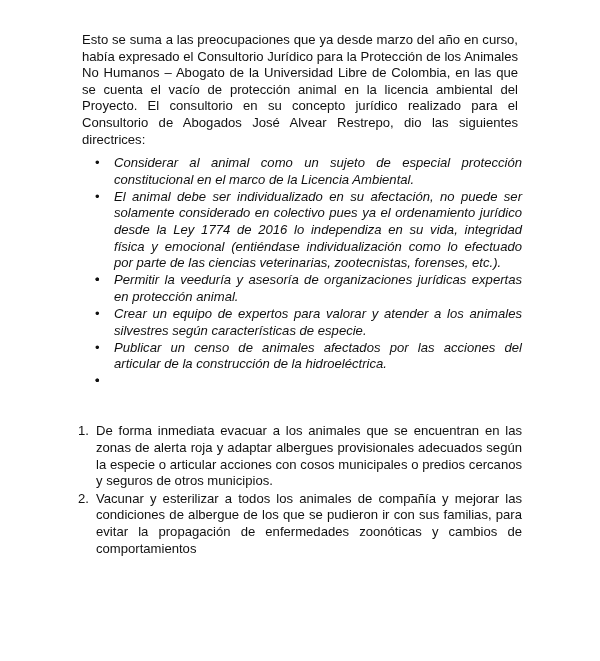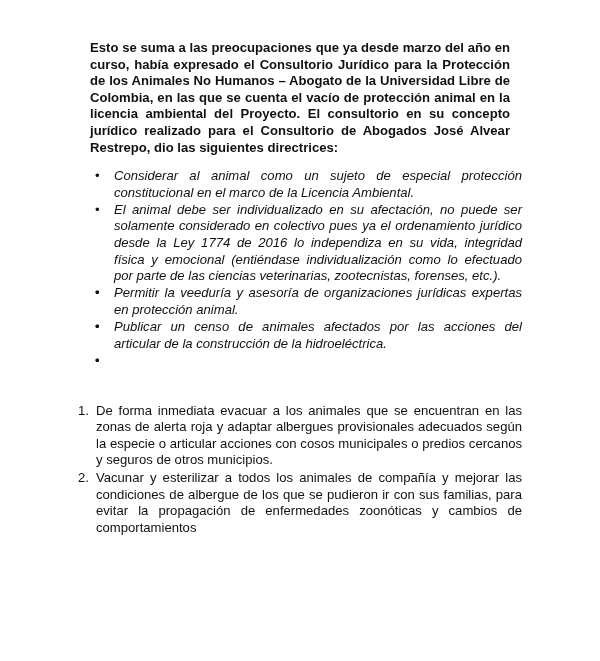--- a/index.html
+++ b/index.html
@@ -2,21 +2,21 @@
 <html><head>
 <meta charset="utf-8">
 <style>
   html, body { margin: 0; padding: 0; background: #ffffff; }
   body { width: 600px; height: 661px; overflow: hidden; position: relative; }
   .page {
     position: absolute; left: 78px; top: 28px; width: 444px;
     font-family: "Liberation Sans", sans-serif;
     font-size: 13.1px; line-height: 16.6px; color: #111111;
   }
-  p { margin: 12px; text-align: justify; font-weight: bold; }
+  p { margin: 4px; text-align: justify; }
   ul.directrices { list-style: none; margin: 7px 0 0 0; padding: 0; }
   ul.directrices li {
     position: relative; padding-left: 36px; margin: 0 0 0.5px 0;
     font-style: italic; text-align: justify;
   }
   ul.directrices li .bullet {
     position: absolute; left: 17px; top: 0; font-style: normal;
   }
   .gap { height: 41px; }
   ol.solicitudes { list-style: none; margin: 9px 0 0 0; padding: 0; }
@@ -29,21 +29,21 @@
 <body>
 
 <div class="page">
   <p>Esto se suma a las preocupaciones que ya desde marzo del año en curso, había expresado el Consultorio Jurídico para la Protección de los Animales No Humanos – Abogato de la Universidad Libre de Colombia, en las que se cuenta el vacío de protección animal en la licencia ambiental del Proyecto. El consultorio en su concepto jurídico realizado para el Consultorio de Abogados José Alvear Restrepo, dio las siguientes directrices:</p>
 
   <ul class="directrices">
     <li><span class="bullet">•</span><span>Considerar al animal como un sujeto de especial protección constitucional en el marco de la Licencia Ambiental.</span></li>
     <li><span class="bullet">•</span><span>El animal debe ser individualizado en su afectación, no puede ser solamente considerado en colectivo pues ya el ordenamiento jurídico desde la Ley 1774 de 2016 lo independiza en su vida, integridad física y emocional (entiéndase individualización como lo efectuado por parte de las ciencias veterinarias, zootecnistas, forenses, etc.).</span></li>
     <li><span class="bullet">•</span></li>
     <li><span class="bullet">•</span><span>Permitir la veeduría y asesoría de organizaciones jurídicas expertas en protección animal.</span></li>
-    <li><span class="bullet">•</span></li>
+    <li><span class="bullet">•</span><span>Crear un equipo de expertos para valorar y atender a los animales silvestres según características de especie.</span></li>
     <li><span class="bullet">•</span><span>Publicar un censo de animales afectados por las acciones del articular de la construcción de la hidroeléctrica.</span></li>
     <li><span class="bullet">•</span></li>
     <li><span class="bullet">•</span></li>
   </ul>
 
   <div class="gap"></div>
 
 
   <ol class="solicitudes">
     <li><span class="num">1.</span><span>De forma inmediata evacuar a los animales que se encuentran en las zonas de alerta roja y adaptar albergues provisionales adecuados según la especie o articular acciones con cosos municipales o predios cercanos y seguros de otros municipios.</span></li>

